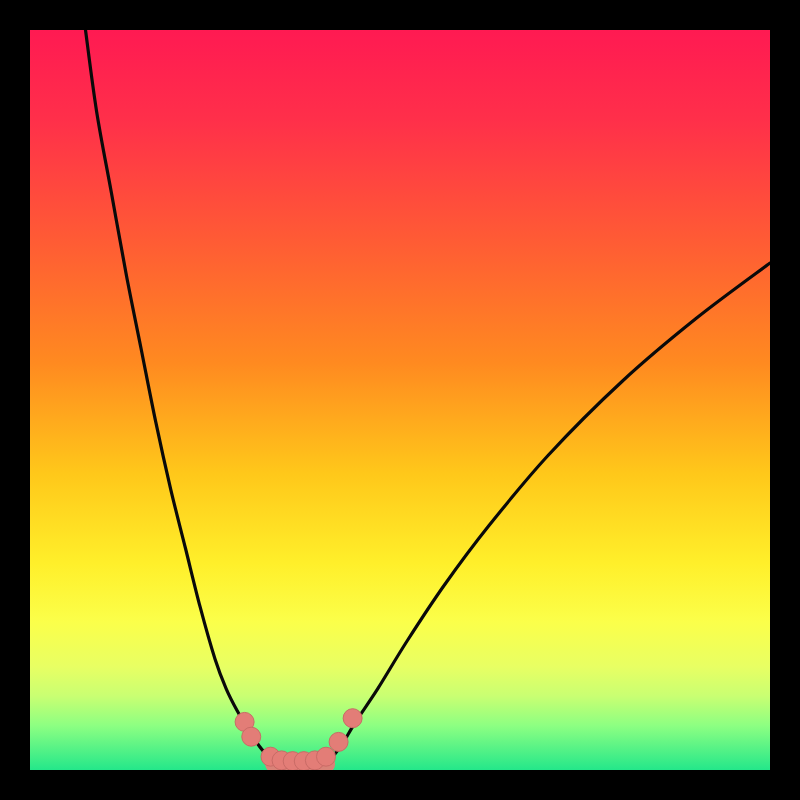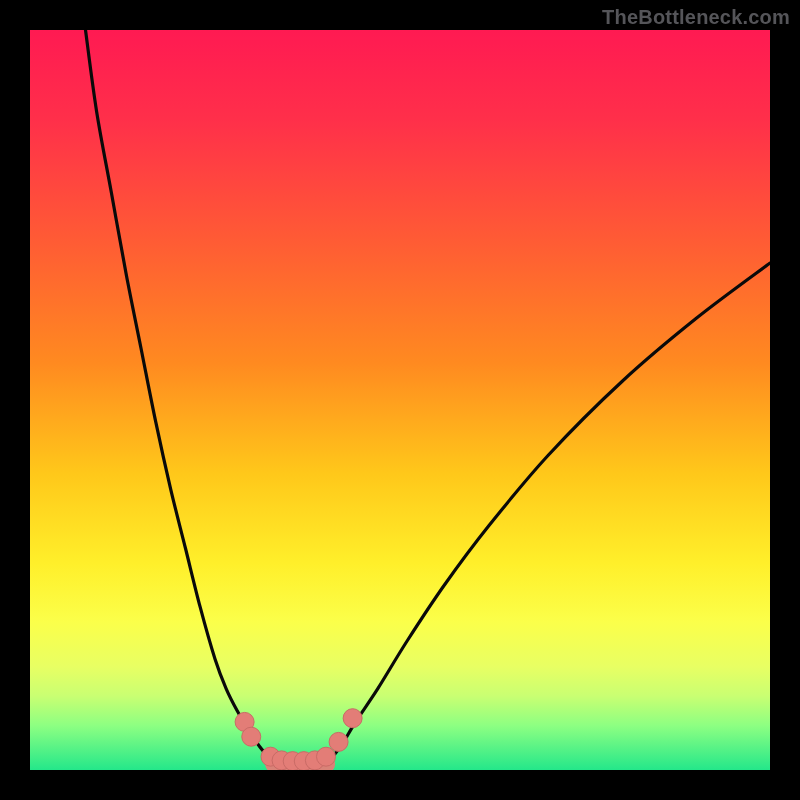--- a/index.html
+++ b/index.html
@@ -68,14 +68,13 @@
           <circle cx="251.60000000000002" cy="730.38" r="9.5" fill="#e37d77" stroke="#c96b66" stroke-width="1"></circle>
           <circle cx="262.7" cy="731.12" r="9.5" fill="#e37d77" stroke="#c96b66" stroke-width="1"></circle>
           <circle cx="273.8" cy="731.12" r="9.5" fill="#e37d77" stroke="#c96b66" stroke-width="1"></circle>
           <circle cx="284.90000000000003" cy="730.38" r="9.5" fill="#e37d77" stroke="#c96b66" stroke-width="1"></circle>
           <circle cx="296" cy="726.68" r="9.5" fill="#e37d77" stroke="#c96b66" stroke-width="1"></circle>
           <circle cx="308.58000000000004" cy="711.88" r="9.5" fill="#e37d77" stroke="#c96b66" stroke-width="1"></circle>
           <circle cx="322.64" cy="688.2" r="9.5" fill="#e37d77" stroke="#c96b66" stroke-width="1"></circle>
         </g>
     </svg>
   </div>
-  <div class="watermark">TheBottleneck.com</div>
 </div>
 
 </body></html>

